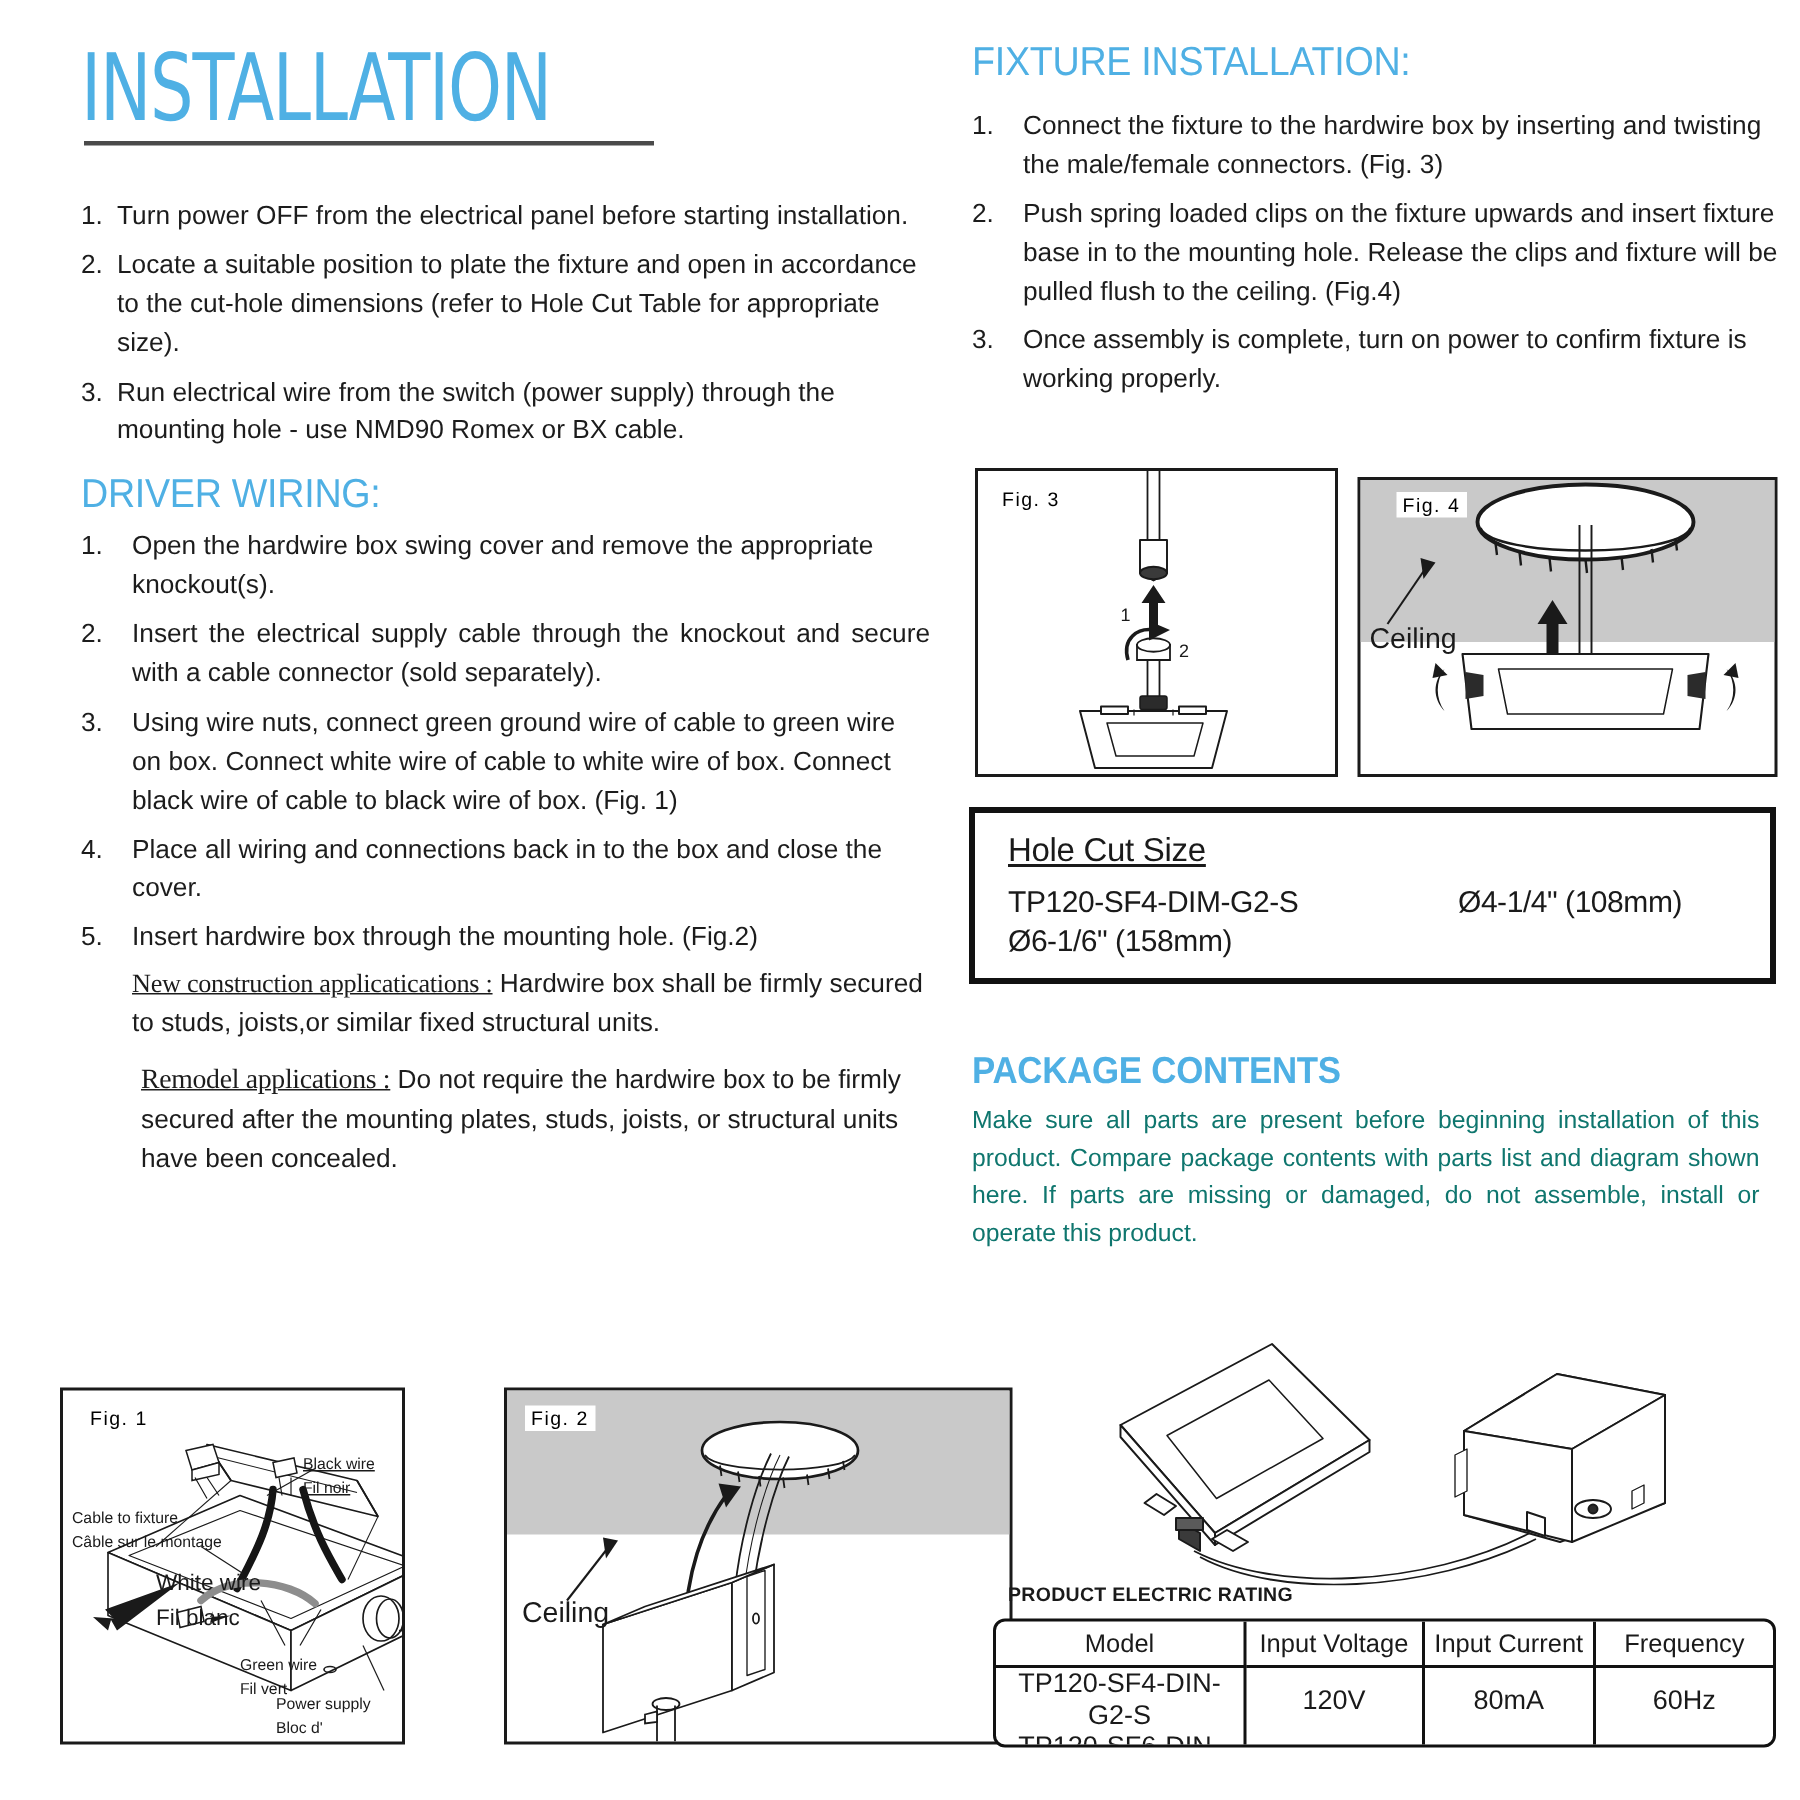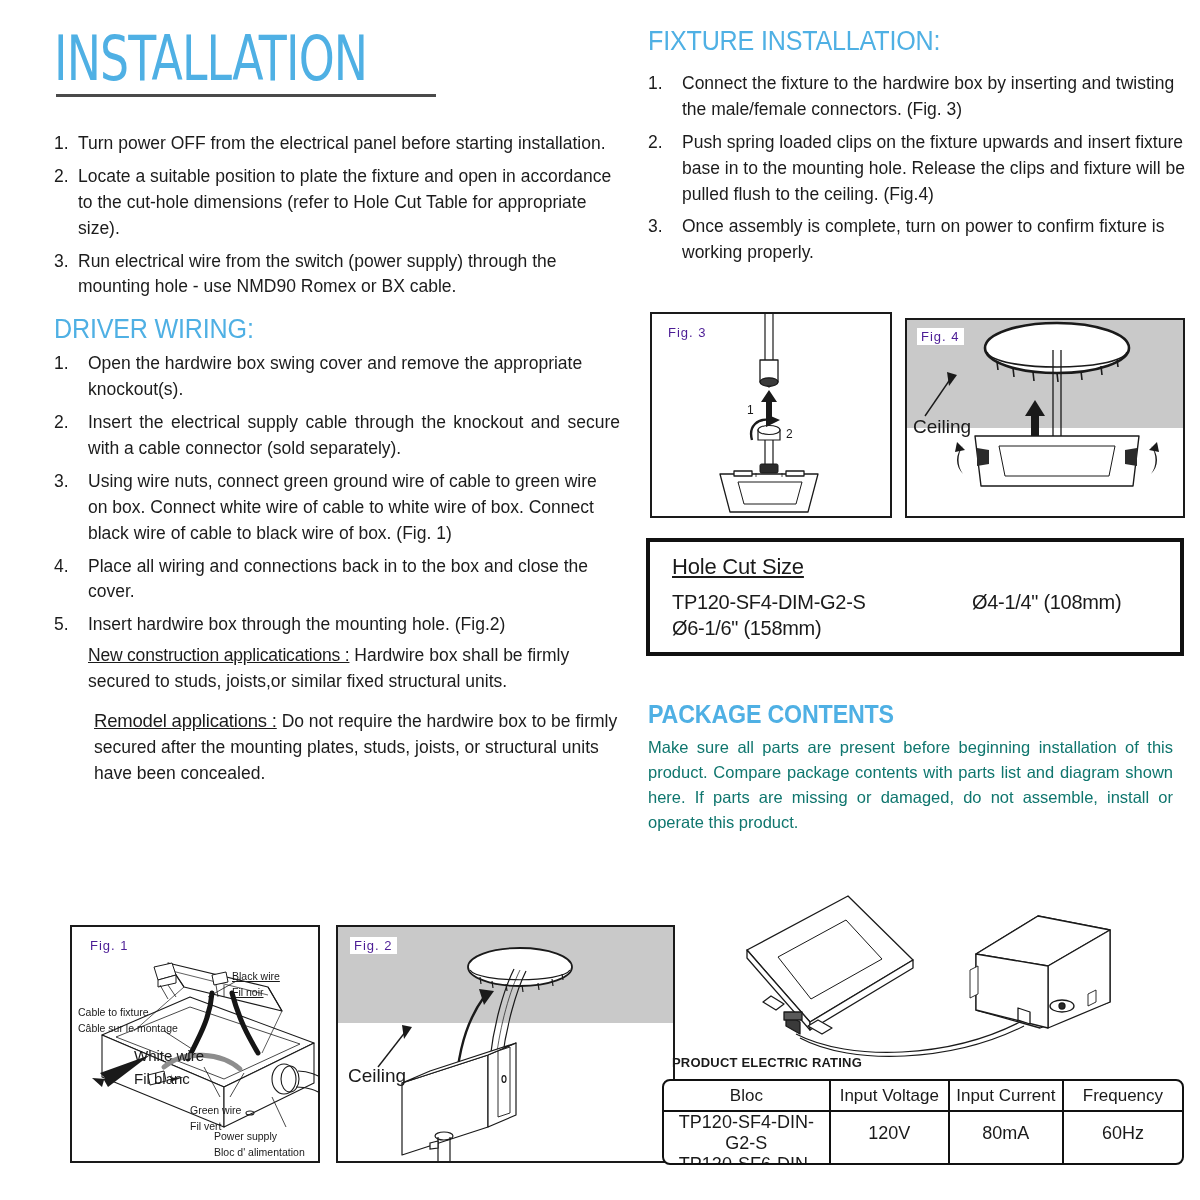--- a/index.html
+++ b/index.html
@@ -72,36 +72,36 @@
   .numlist .num.wide { width: 34px; }
   .numlist .txt { flex: 1 1 auto; }
   .numlist .txt.just { text-align: justify; }
 
   .lead-left  { margin-left: 14px; }
   .lead-right { margin-left: 6px; }
 
   .sub-block { margin-top: 5px; }
   .sub-label {
     text-decoration: underline;
-    font-family: Liberation Sans, sans-serif;
+    font-family: Liberation Serif, serif;
     letter-spacing: -0.2px;
   }
   .sub-label.bigger { font-size: 18.5px; }
 
   
   .figbox {
     position: absolute;
     border: 2px solid #1a1a1a;
     background: #fff;
     overflow: hidden;
   }
   .figlabel {
     position: absolute;
     font-size: 13px;
-    color: #4c1d95;
+    color: #000000;
     background: #fff;
     padding: 1px 4px;
     z-index: 6;
     white-space: nowrap;
     letter-spacing: 1px;
   }
   .fig-caption-free { background: transparent; }
 
   
   .holecut {
@@ -213,21 +213,21 @@
         <div class="sub-block" style="margin-left:34px;">
           <span class="sub-label">New construction applicatications :</span><span class="just"> Hardwire  box  shall  be  firmly  secured  to  studs,  joists,or  similar  fixed  structural units.</span>
         </div>
         <div class="sub-block" style="margin-left:40px; margin-top:12px;">
           <span class="sub-label bigger">Remodel applications :</span><span>  Do not require the hardwire box to be firmly secured after the mounting plates, studs, joists, or structural units have been concealed.</span>
         </div>
       </li>
     </ul>
   </div>
 
-  <div class="figbox" style="left:70px; top:925px; width:250px; height:238px;">
+  <div class="figbox" style="left:40px; top:925px; width:230px; height:238px;">
     <div class="figlabel fig-caption-free" style="left:14px; top:10px;">Fig.  1</div>
     <svg width="266" height="234" viewBox="0 0 266 234">
       <g fill="none" stroke="#1a1a1a" stroke-width="1.1" stroke-linejoin="round">
 
         <path d="M30 108 L118 70 L242 116 L152 160 Z" fill="#fff"></path>
         <path d="M30 108 L30 150 L152 200 L152 160 Z" fill="#fff"></path>
         <path d="M152 160 L152 200 L242 156 L242 116 Z" fill="#fff"></path>
 
         <path d="M44 110 L118 80 L228 117 L152 152 Z" stroke-width="0.8"></path>
 
@@ -424,21 +424,21 @@
         <path d="M134 157 L152 157 L152 162 L134 162 Z"></path>
       </g>
       <g fill="none" stroke="#1a1a1a" stroke-width="0.8">
         <path d="M104 159 L104 163 M130 159 L130 163"></path>
       </g>
     </svg>
   </div>
 
   <div class="figbox" style="left:905px; top:318px; width:280px; height:200px;">
     <div style="position:absolute; left:0; top:0; width:100%; height:108px; background:#c9c9c9;"></div>
-    <div class="figlabel" style="left:10px; top:8px;">Fig.  4</div>
+    <div class="figlabel" style="left:24px; top:8px;">Fig.  4</div>
     <svg width="276" height="196" viewBox="0 0 276 196" style="position:absolute; left:0; top:0;">
 
       <g fill="none" stroke="#1a1a1a" stroke-width="1.4">
         <path d="M18 96 L44 58"></path>
       </g>
       <g fill="#1a1a1a">
           <path d="M40 52 L50 55 L42 66 Z"></path>
         </g>
 
       <g fill="#fff" stroke="#1a1a1a" stroke-width="2.6">
@@ -533,21 +533,21 @@
   <div class="er-table">
     <table>
       <colgroup>
           <col class="c1">
           <col class="c2">
           <col class="c3">
           <col class="c4">
         </colgroup>
       <thead>
         <tr>
-          <th>Bloc</th>
+          <th>Model</th>
           <th>Input Voltage</th>
           <th>Input Current</th>
           <th>Frequency</th>
         </tr>
       </thead>
       <tbody>
         <tr>
           <td>TP120-SF4-DIN-G2-S</td>
           <td>120V</td>
           <td>80mA</td>

